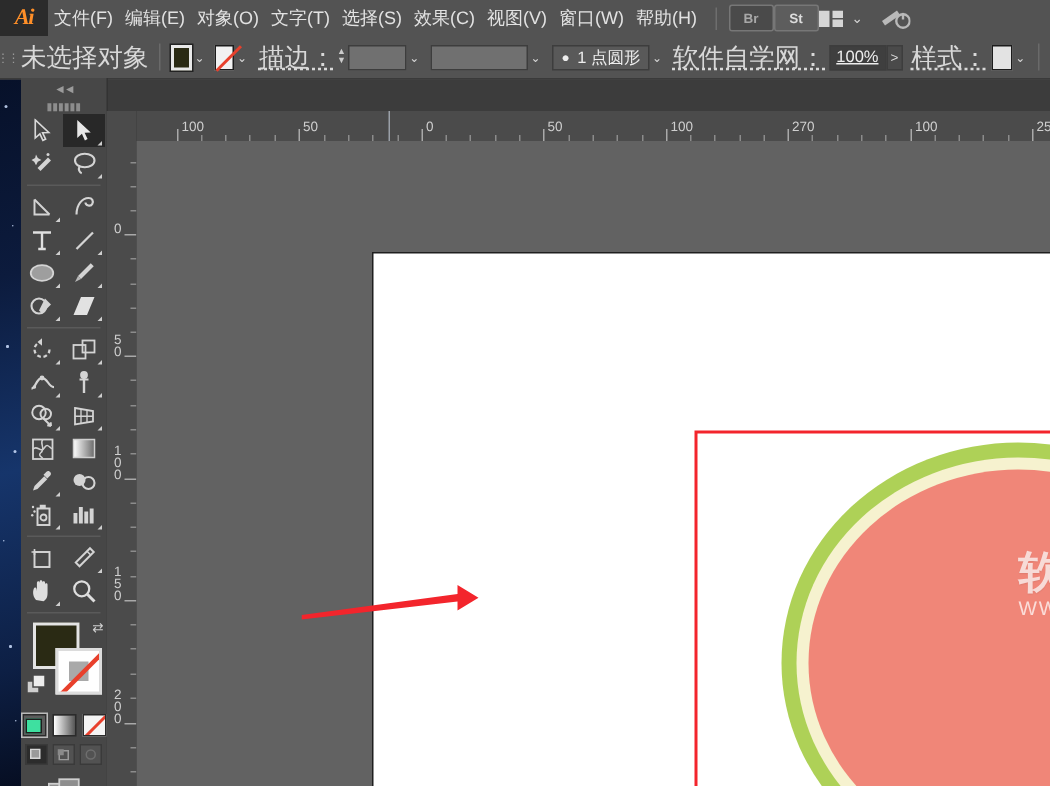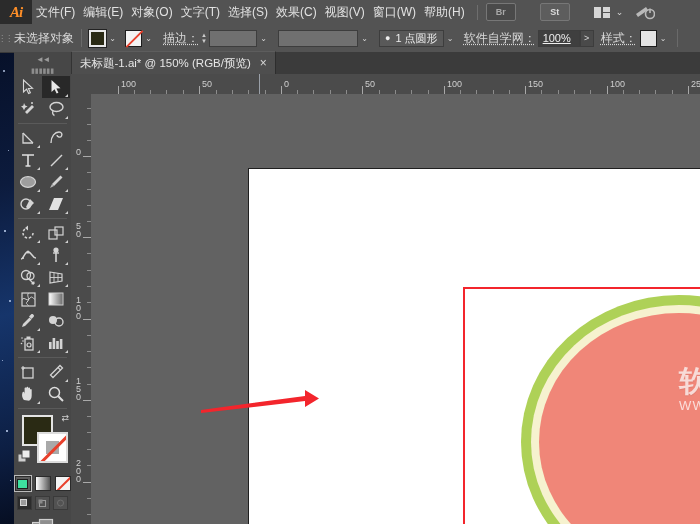--- a/index.html
+++ b/index.html
@@ -33,33 +33,33 @@
     font-family:"Liberation Serif",serif;letter-spacing:-1px;
   }
   .menu-item{
     padding:0 4px;height:24px;line-height:24px;color:#e2e2e2;font-size:12px;
     white-space:nowrap;cursor:default;
   }
   .mb-sep{width:1px;height:15px;background:#6e6e6e;margin:0 8px;}
   .mb-btn{
     min-width:22px;height:16px;border:1px solid #777;border-radius:2px;
     background:#4a4a4a;color:#a8a8a8;font-size:9px;font-weight:bold;
-    display:flex;align-items:center;justify-content:center;margin-right:24px;
+    display:flex;align-items:center;justify-content:center;margin-right:0;
     padding:0 3px;
   }
   .mb-icon{margin-right:6px;display:flex;align-items:center;}
 
   
   #controlbar{
     position:absolute;left:0;top:24px;width:700px;height:28px;
     background:#535353;display:flex;align-items:center;
     border-bottom:1px solid #3a3a3a;font-size:11px;
   }
   .cb-grip{width:10px;height:28px;display:flex;align-items:center;justify-content:center;color:#9a9a9a;font-size:8px;letter-spacing:-1px;}
-  .cb-label{color:#d8d8d8;font-size:12px;white-space:nowrap;}
+  .cb-label{color:#d8d8d8;font-size:17px;white-space:nowrap;}
   .cb-sep{width:1px;height:18px;background:#6a6a6a;margin:0 7px;}
   .swatch{
     width:17px;height:17px;border:1px solid #1c1c1c;box-sizing:border-box;
     background:#fff;
   }
   .swatch-fill{background:#2a2a14;border:2px solid #e8e8e8;box-shadow:0 0 0 1px #222;}
   .swatch-none{position:relative;background:#f2f2f2;}
   .swatch-none::after{
     content:"";position:absolute;left:-3px;top:7px;width:23px;height:2px;
     background:#e8402c;transform:rotate(-45deg);
@@ -304,28 +304,20 @@
     <div class="cb-field cb-field-dark" style="width:42px;margin-left:2px;">100%</div>
     <div class="cb-arrowbtn">&gt;</div>
 
     <div style="width:7px;"></div>
     <div class="cb-label underline-lbl">样式：</div>
     <div class="swatch" style="background:#e3e3e3;margin-left:3px;"></div>
     <div class="caret">⌄</div>
     <div class="cb-sep"></div>
   </div>
 
-  <div id="tabbar">
-    <div id="tab-lead"></div>
-    <div id="doc-tab">
-      <span>未标题-1.ai* @ 150% (RGB/预览)</span>
-      <span class="tab-close">×</span>
-    </div>
-    <div id="tab-rest"></div>
-  </div>
 
   <div id="toolpanel">
     <div id="tp-grip">◄◄</div>
     <div id="tp-dots">▮▮▮▮▮▮</div>
 
     <div class="tool-grid">
 
       <div class="tool">
         <svg width="13" height="16" viewBox="0 0 13 16">
             <path d="M1.5 1 L1.5 13 L4.6 10.2 L6.6 14.6 L8.4 13.7 L6.4 9.5 L10.5 9.3 Z" fill="none" stroke="#d8d8d8" stroke-width="1.1"></path>
@@ -622,21 +614,21 @@
       <div class="tick-min" style="left:304px;"></div>
     <div class="tick-min" style="left:320px;"></div>
       <div class="tick-min" style="left:337px;"></div>
     <div class="tick-maj" style="left:353px;"></div>
       <div class="tick-lbl" style="left:356px;">100</div>
     <div class="tick-min" style="left:369px;"></div>
       <div class="tick-min" style="left:385px;"></div>
     <div class="tick-min" style="left:402px;"></div>
       <div class="tick-min" style="left:418px;"></div>
     <div class="tick-maj" style="left:434px;"></div>
-      <div class="tick-lbl" style="left:437px;">150</div>
+      <div class="tick-lbl" style="left:437px;">270</div>
     <div class="tick-min" style="left:450px;"></div>
       <div class="tick-min" style="left:467px;"></div>
     <div class="tick-min" style="left:483px;"></div>
       <div class="tick-min" style="left:499px;"></div>
     <div class="tick-maj" style="left:516px;"></div>
       <div class="tick-lbl" style="left:519px;">100</div>
     <div class="tick-min" style="left:532px;"></div>
       <div class="tick-min" style="left:548px;"></div>
     <div class="tick-min" style="left:564px;"></div>
       <div class="tick-min" style="left:581px;"></div>

